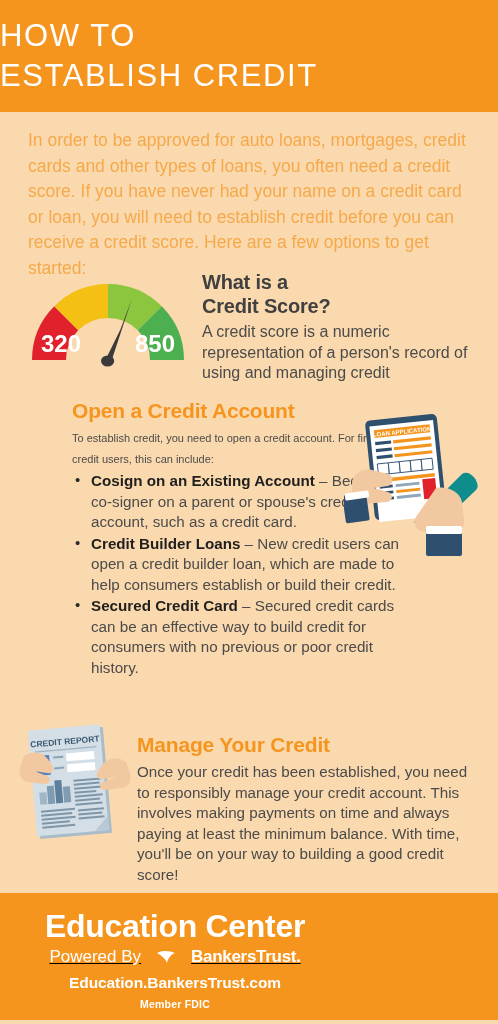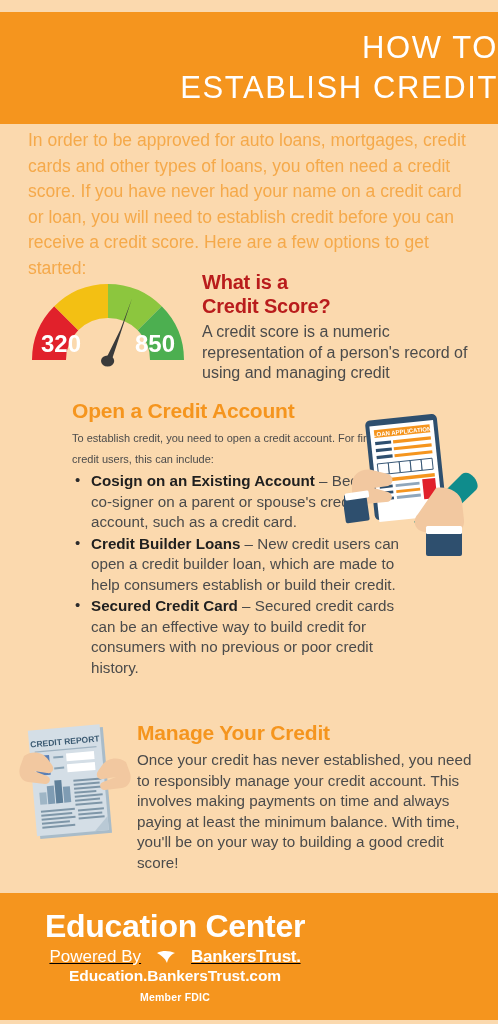--- a/index.html
+++ b/index.html
@@ -6,23 +6,23 @@
   body{
     width:498px;height:1024px;overflow:hidden;
     background:#FBD9AE;
     font-family:"Liberation Sans","DejaVu Sans",sans-serif;
     -webkit-font-smoothing:antialiased;
   }
   .page{position:relative;width:498px;height:1024px;background:#FBD9AE;}
 
   
   .header{
-    position:absolute;left:0;top:12px;width:498px;height:112px;
+    position:absolute;left:0;top:0;width:498px;height:112px;
     background:#F5951E;display:flex;flex-direction:column;
-    align-items:flex-end;justify-content:center;
+    align-items:flex-start;justify-content:center;
   }
   .header-line{
     color:#FFFFFF;font-size:31px;line-height:40px;
     font-weight:300;letter-spacing:1.6px;text-transform:uppercase;
     font-family:"Liberation Sans","DejaVu Sans",sans-serif;
   }
 
   
   .intro{
     position:absolute;left:28px;top:128px;width:444px;
@@ -33,21 +33,21 @@
   .gauge-block{position:absolute;left:0;top:262px;width:498px;height:128px;}
   .gauge-wrap{position:absolute;left:28px;top:10px;width:160px;height:96px;}
   .gauge-svg{display:block;}
   .gauge-num{
     font-family:"Liberation Sans","DejaVu Sans",sans-serif;
     font-weight:bold;fill:#FFFFFF;font-size:24px;
   }
 
   .score-text{position:absolute;left:202px;top:8px;width:270px;}
   .h-orange{
-    color:#b91c1c;font-size:20px;line-height:24px;font-weight:bold;
+    color:#404040;font-size:20px;line-height:24px;font-weight:bold;
     margin:0 0 4px 0;letter-spacing:-0.2px;
   }
   .body-dark{color:#4B4B4B;font-size:16px;line-height:20.5px;}
 
   
   .acct-block{position:absolute;left:24px;top:398px;width:330px;margin-left:48px;}
   .acct-h{
     color:#F5951E;font-size:21px;line-height:25px;font-weight:bold;
     margin:0 0 5px 0;letter-spacing:-0.2px;
   }
@@ -63,21 +63,21 @@
   }
   ul.bullets b{color:#1F1F1F;font-weight:bold;}
 
   
   .loan-art{position:absolute;left:344px;top:408px;width:150px;height:155px;}
 
   
   .manage-block{position:absolute;left:137px;top:716px;width:335px;}
   .manage-h{
     color:#F5951E;font-size:21px;line-height:25px;font-weight:bold;
-    margin:4px 0 5px 0;letter-spacing:-0.2px;
+    margin:16px 0 5px 0;letter-spacing:-0.2px;
   }
   .manage-p{color:#4B4B4B;font-size:15.2px;line-height:20.5px;margin:0;}
   .report-art{position:absolute;left:14px;top:722px;width:122px;height:132px;}
 
   
   .footer{
     position:absolute;left:0;top:893px;width:498px;height:127px;
     background:#F5951E;
   }
   .footer-text{position:absolute;left:0;top:0;width:350px;text-align:center;}
@@ -86,21 +86,21 @@
     margin:14px 0 0 0;letter-spacing:-0.3px;
   }
   .f-powered{
     display:flex;align-items:center;justify-content:center;gap:15px;
     margin-top:2px;
     text-decoration:underline;
   }
   .f-powered-lbl{color:#FFFFFF;font-size:17px;font-weight:300;}
   .f-brand{color:#FFFFFF;font-size:17px;font-weight:bold;letter-spacing:-0.3px;}
   .f-url{
-    color:#FFFFFF;font-size:15.5px;font-weight:bold;margin-top:0;
+    color:#FFFFFF;font-size:15.5px;font-weight:bold;margin-top:7px;
     letter-spacing:-0.1px;
   }
   .f-fdic{color:#FFFFFF;font-size:10.5px;font-weight:bold;margin-top:6px;letter-spacing:0.2px;}
 </style>
 </head>
 <body>
 
 <div class="page">
 
   <div class="header">
@@ -256,21 +256,21 @@
         <path d="M10 34 C18 28 28 30 33 36 L38 43 C41 47 38 52 33 51 L20 49 L33 54 C38 56 36 62 31 62 L14 60 C7 59 4 52 6 45 Z" fill="#F2C8A0"></path>
       </g>
       <g>
         <path d="M112 40 C104 34 94 36 89 42 L84 49 C81 53 84 58 89 57 L102 55 L89 60 C84 62 86 68 91 68 L108 66 C115 65 118 58 116 51 Z" fill="#F2C8A0"></path>
       </g>
     </svg>
   </div>
 
   <div class="manage-block">
     <div class="manage-h">Manage Your Credit</div>
-    <p class="manage-p">Once your credit has never established, you need to responsibly manage your credit account. This involves making payments on time and always paying at least the minimum balance. With time, you'll be on your way to building a good credit score!</p>
+    <p class="manage-p">Once your credit has been established, you need to responsibly manage your credit account. This involves making payments on time and always paying at least the minimum balance. With time, you'll be on your way to building a good credit score!</p>
   </div>
 
   <div class="footer">
     <div class="footer-text">
       <div class="f-title">Education Center</div>
       <div class="f-powered">
         <span class="f-powered-lbl">Powered By</span>
         <svg width="20" height="16" viewBox="0 0 20 16">
           <path d="M1 4 C7 1 14 2 19 4 C14 6 12 10 11 14 C9 9 5 6 1 4 Z" fill="#FFFFFF"></path>
         </svg>

